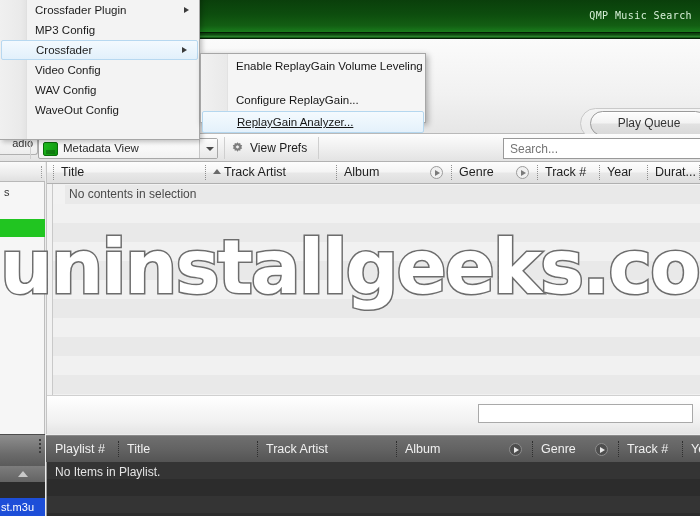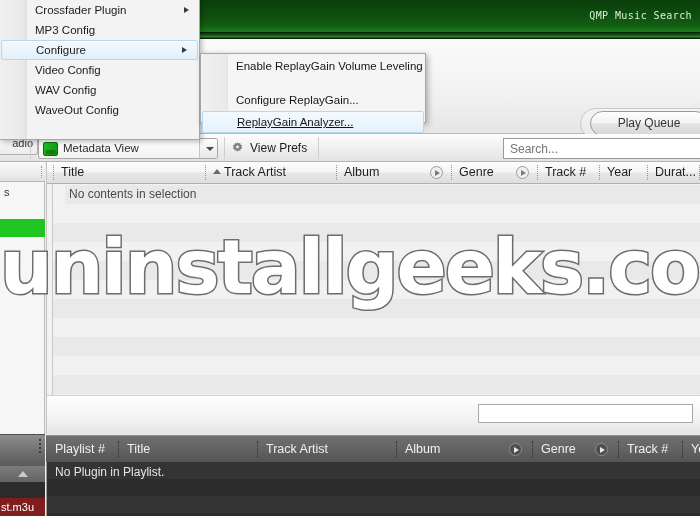--- a/index.html
+++ b/index.html
@@ -197,21 +197,21 @@
     content:''; position:absolute; left:18px; top:5px; width:0; height:0;
     border-left:5px solid transparent; border-right:5px solid transparent;
     border-bottom:6px solid #c9c9c9;
   }
   .sb-dark {
     position: absolute; left: 0; top: 482px; width: 45px; height: 16px;
     background: #2b2b2b;
   }
   .sb-m3u {
     position: absolute; left: 0; top: 498px; width: 45px; height: 18px;
-    background: #7f1d1d; color: #fff; font-size: 11px; line-height: 18px;
+    background: #1d4ed8; color: #fff; font-size: 11px; line-height: 18px;
     padding-left: 1px; overflow: hidden; white-space: nowrap;
   }
 
   
   .list-panel {
     position: absolute; left: 46px; top: 162px; width: 654px; height: 272px;
     background: #f2f2f2; border-left: 1px solid #c4c4c4;
   }
   .col-head {
     position: absolute; left: 0; top: 0; width: 654px; height: 22px;
@@ -345,21 +345,21 @@
   <div class="soft-wm">
     <span>SOFT</span>
     <small>www.softpedia.com</small>
   </div>
 
   <div class="menu">
     <div class="gutter"></div>
     <div id="menu-items">
         <div class="mi" style="margin-top: 8px;"><span>Crossfader Plugin</span><span class="arrow"></span></div>
         <div class="mi" style="margin-top: 0px;"><span>MP3 Config</span></div>
-        <div class="mi sel" style="margin-top: 0px;"><span>Configure</span><span class="arrow"></span></div>
+        <div class="mi sel" style="margin-top: 0px;"><span>Crossfader</span><span class="arrow"></span></div>
         <div class="mi" style="margin-top: 0px;"><span>Video Config</span></div>
         <div class="mi" style="margin-top: 0px;"><span>WAV Config</span></div>
         <div class="mi" style="margin-top: 0px;"><span>WaveOut Config</span></div>
       </div>
   </div>
 
   <div class="submenu">
     <div class="gutter"></div>
     <div id="submenu-items">
         <div class="smi" style="margin-top: 1px;"><span>Enable ReplayGain Volume Leveling</span></div>
@@ -450,18 +450,18 @@
         <div class="plch" style="left: 636px; width: 28px;"><span class="sep"></span><span>Year</span></div>
       </div>
   </div>
   <div class="pl-body">
     <div id="playlist-rows">
         <div class="pl-row a" style="top: 0px;"></div>
         <div class="pl-row b" style="top: 17px;"></div>
         <div class="pl-row a" style="top: 34px;"></div>
         <div class="pl-row b" style="top: 51px;"></div>
       </div>
-    <div class="pl-empty">No Plugin in Playlist.</div>
+    <div class="pl-empty">No Items in Playlist.</div>
   </div>
 
   <div class="watermark">uninstallgeeks.com</div>
 
 </div>
 
 </body></html>

